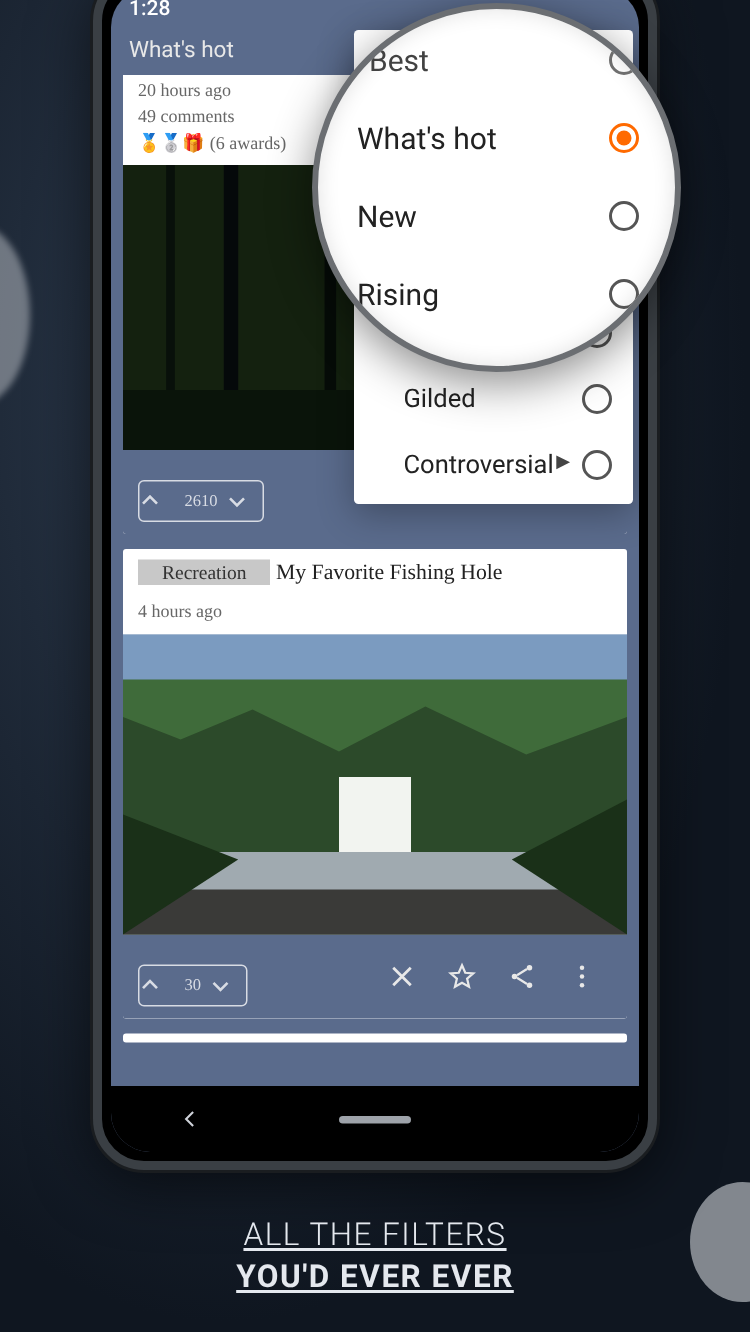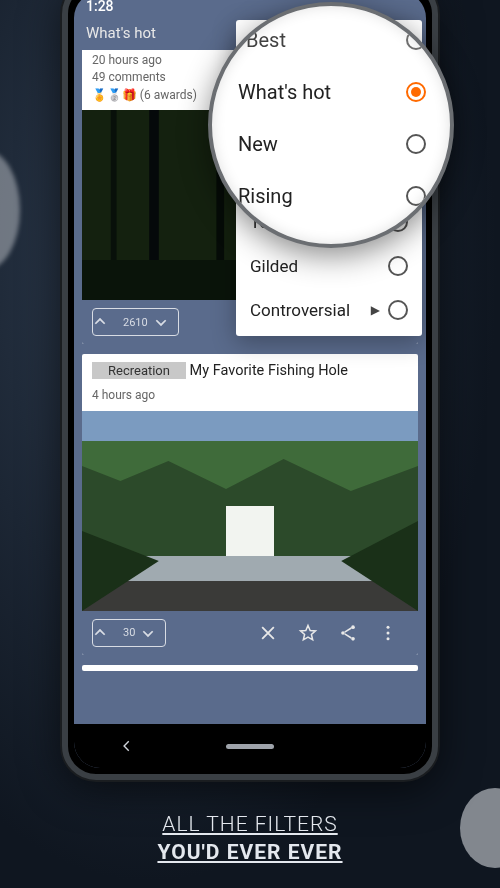--- a/index.html
+++ b/index.html
@@ -40,20 +40,21 @@
     height: 30px;
     color: #e8e8e8;
     font-size: 15px;
     padding: 4px 12px;
   }
   .feed {
     background: #5a6b8c;
     height: calc(100% - 58px - 44px);
     overflow: hidden;
     padding: 0 8px;
+    font-family: Liberation Serif, serif;
   }
   .card {
     background: #fff;
     border-radius: 2px;
     margin-bottom: 10px;
     overflow: hidden;
   }
   .card-meta {
     padding: 6px 10px 4px;
     font-size: 12px;
@@ -84,20 +85,21 @@
     align-items: center;
     gap: 10px;
   }
   .vote-box {
     border: 1.5px solid #d8dce4;
     border-radius: 4px;
     display: flex;
     align-items: center;
     color: #d8dce4;
     height: 28px;
+    margin-top: 12px;
   }
   .vote-box .chev { width: 24px; text-align: center; font-size: 14px; cursor: pointer; }
   .vote-box .score { font-size: 11px; padding: 0 6px; }
   .card-actions .spacer { flex: 1; }
   .action-icon { color: #e8e8e8; width: 30px; text-align: center; cursor: pointer; font-size: 18px; }
   .post-title {
     font-size: 14.5px;
     padding: 8px 10px 2px;
     color: #222;
   }
@@ -129,25 +131,26 @@
     top: 28px;
     width: 186px;
     background: #fff;
     box-shadow: 0 6px 24px rgba(0,0,0,0.3);
     border-radius: 3px;
     z-index: 10;
     padding: 4px 0;
   }
   .sort-item {
     display: flex;
-    align-items: center;
+    align-items: flex-start;
     padding: 12px 14px;
     font-size: 17px;
     color: #222;
     cursor: pointer;
+    margin-left: 19px;
   }
   .sort-item .label { flex: 1; }
   .sort-item .expand { color: #444; font-size: 12px; margin-right: 8px; }
   .radio {
     width: 20px; height: 20px;
     border: 2px solid #555;
     border-radius: 50%;
     display: flex; align-items: center; justify-content: center;
   }
   .radio.selected { border-color: #ff6a00; }

